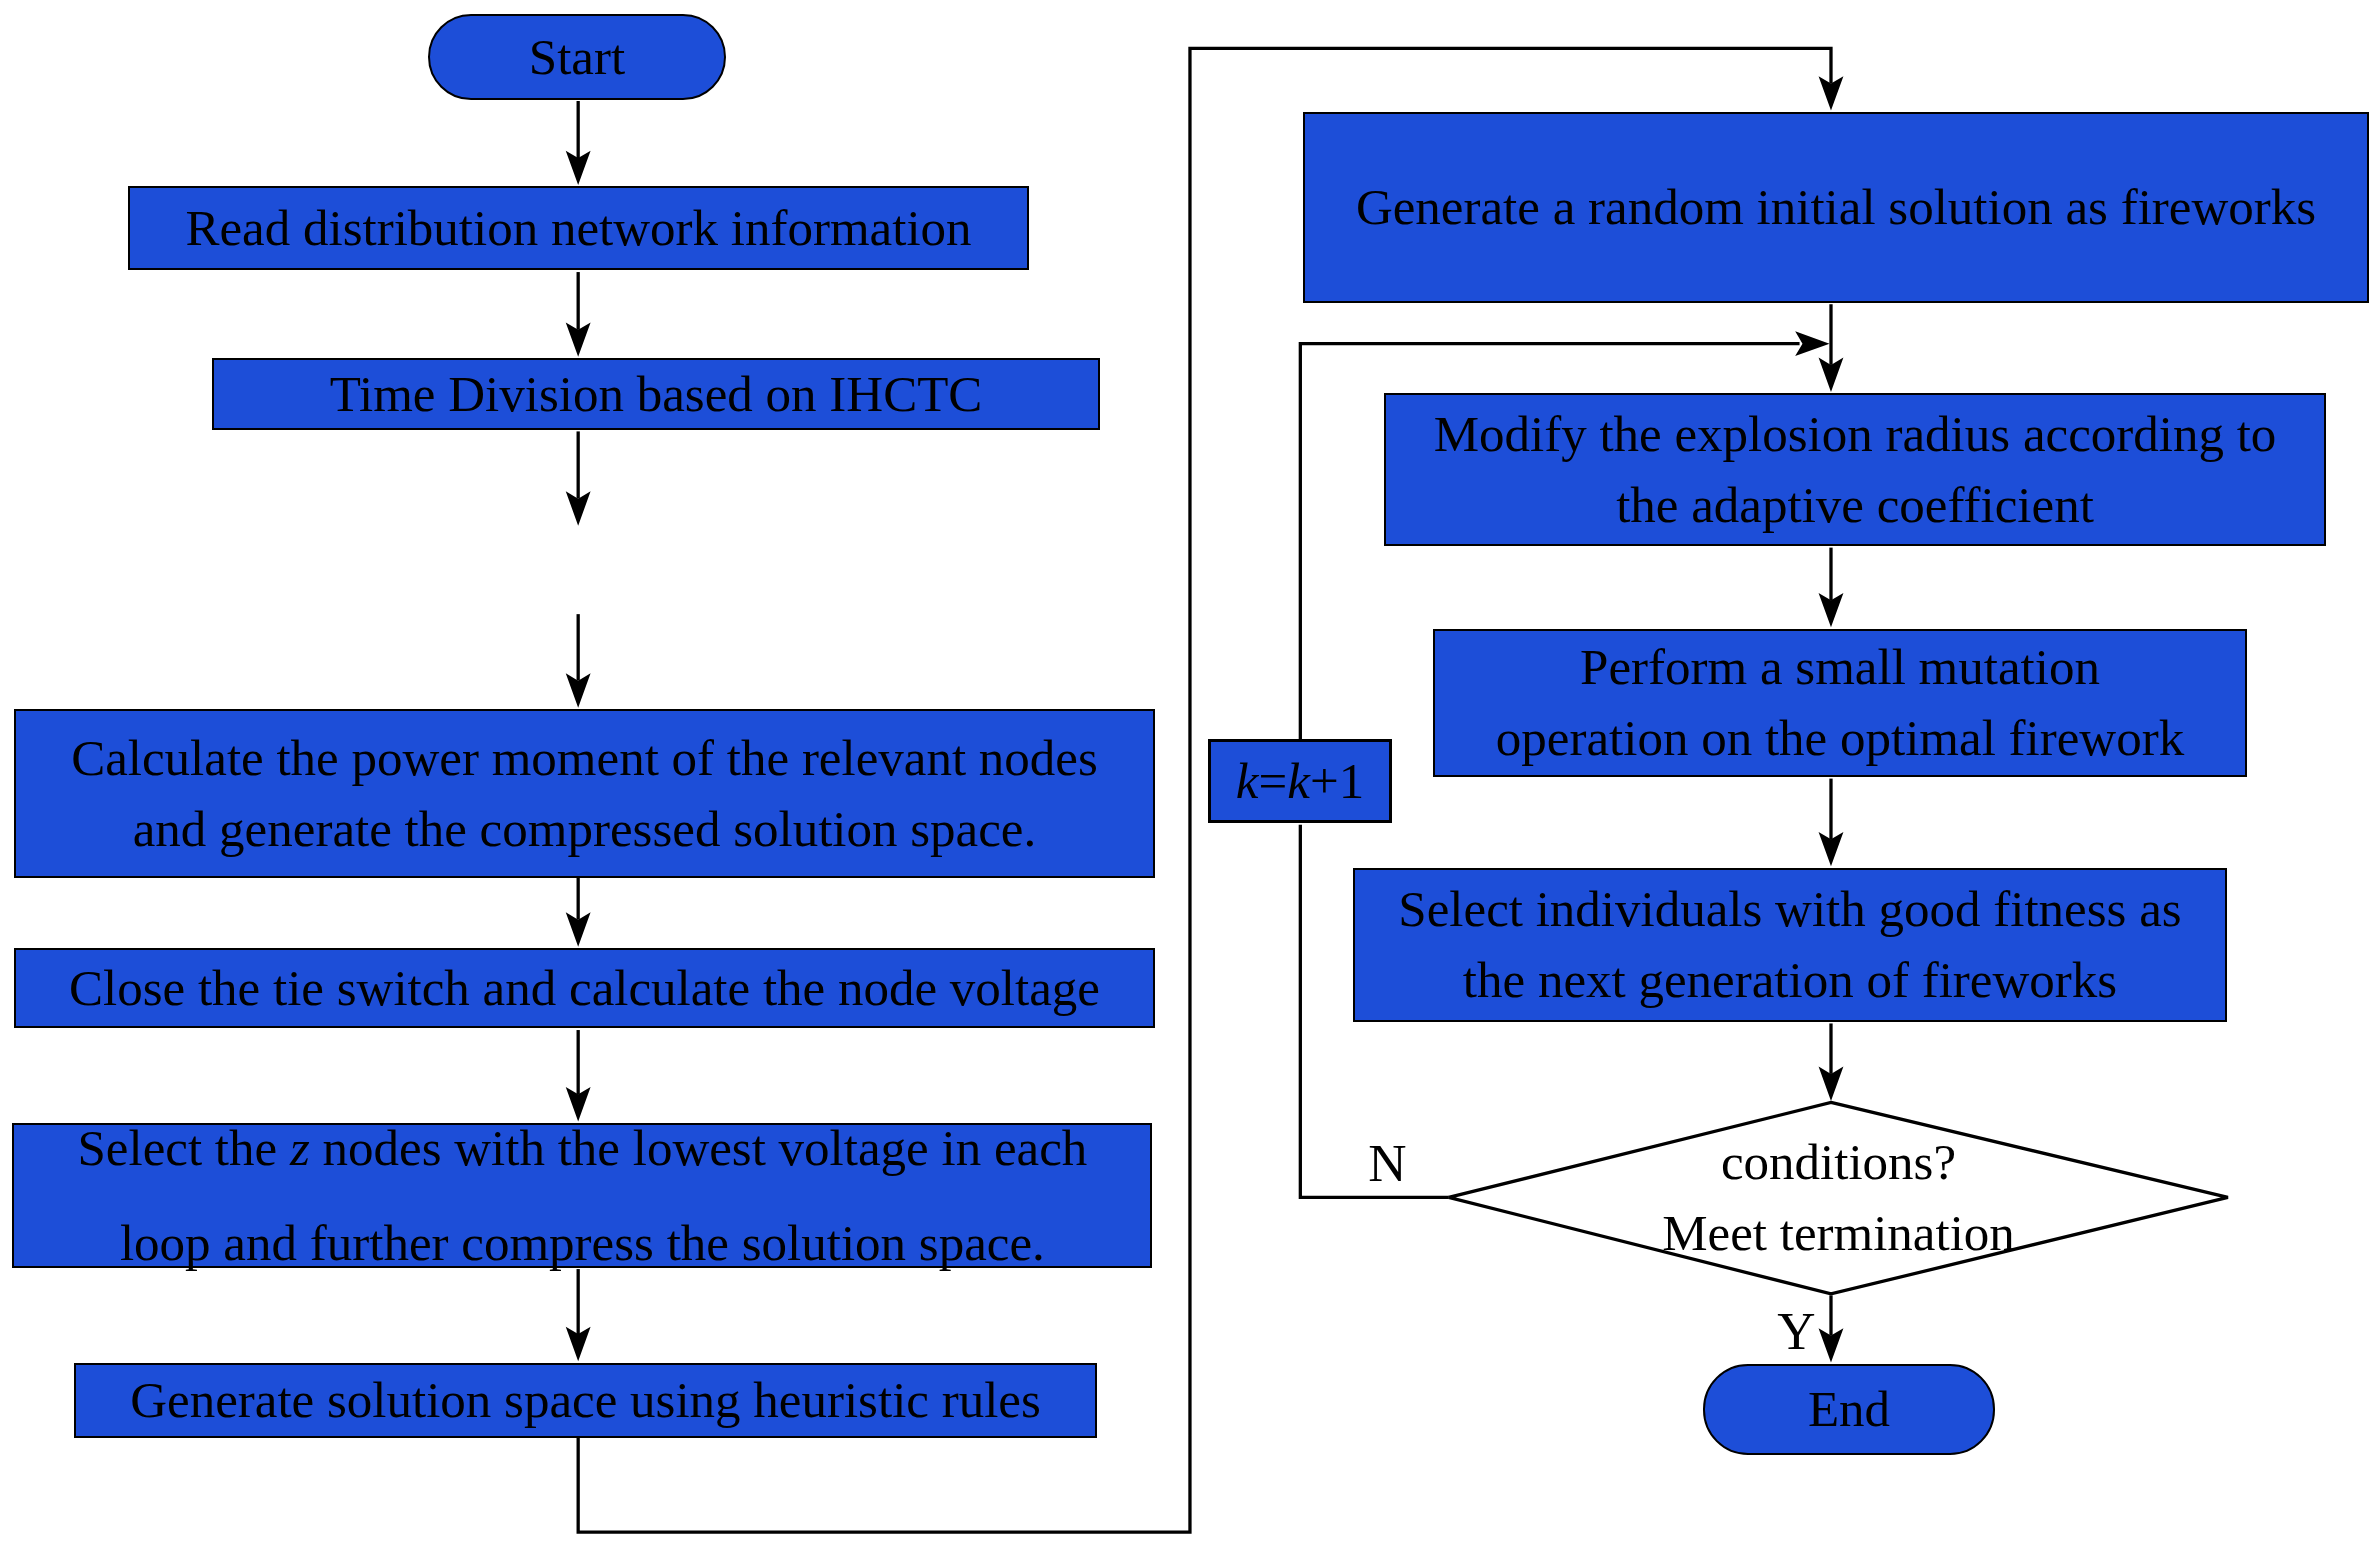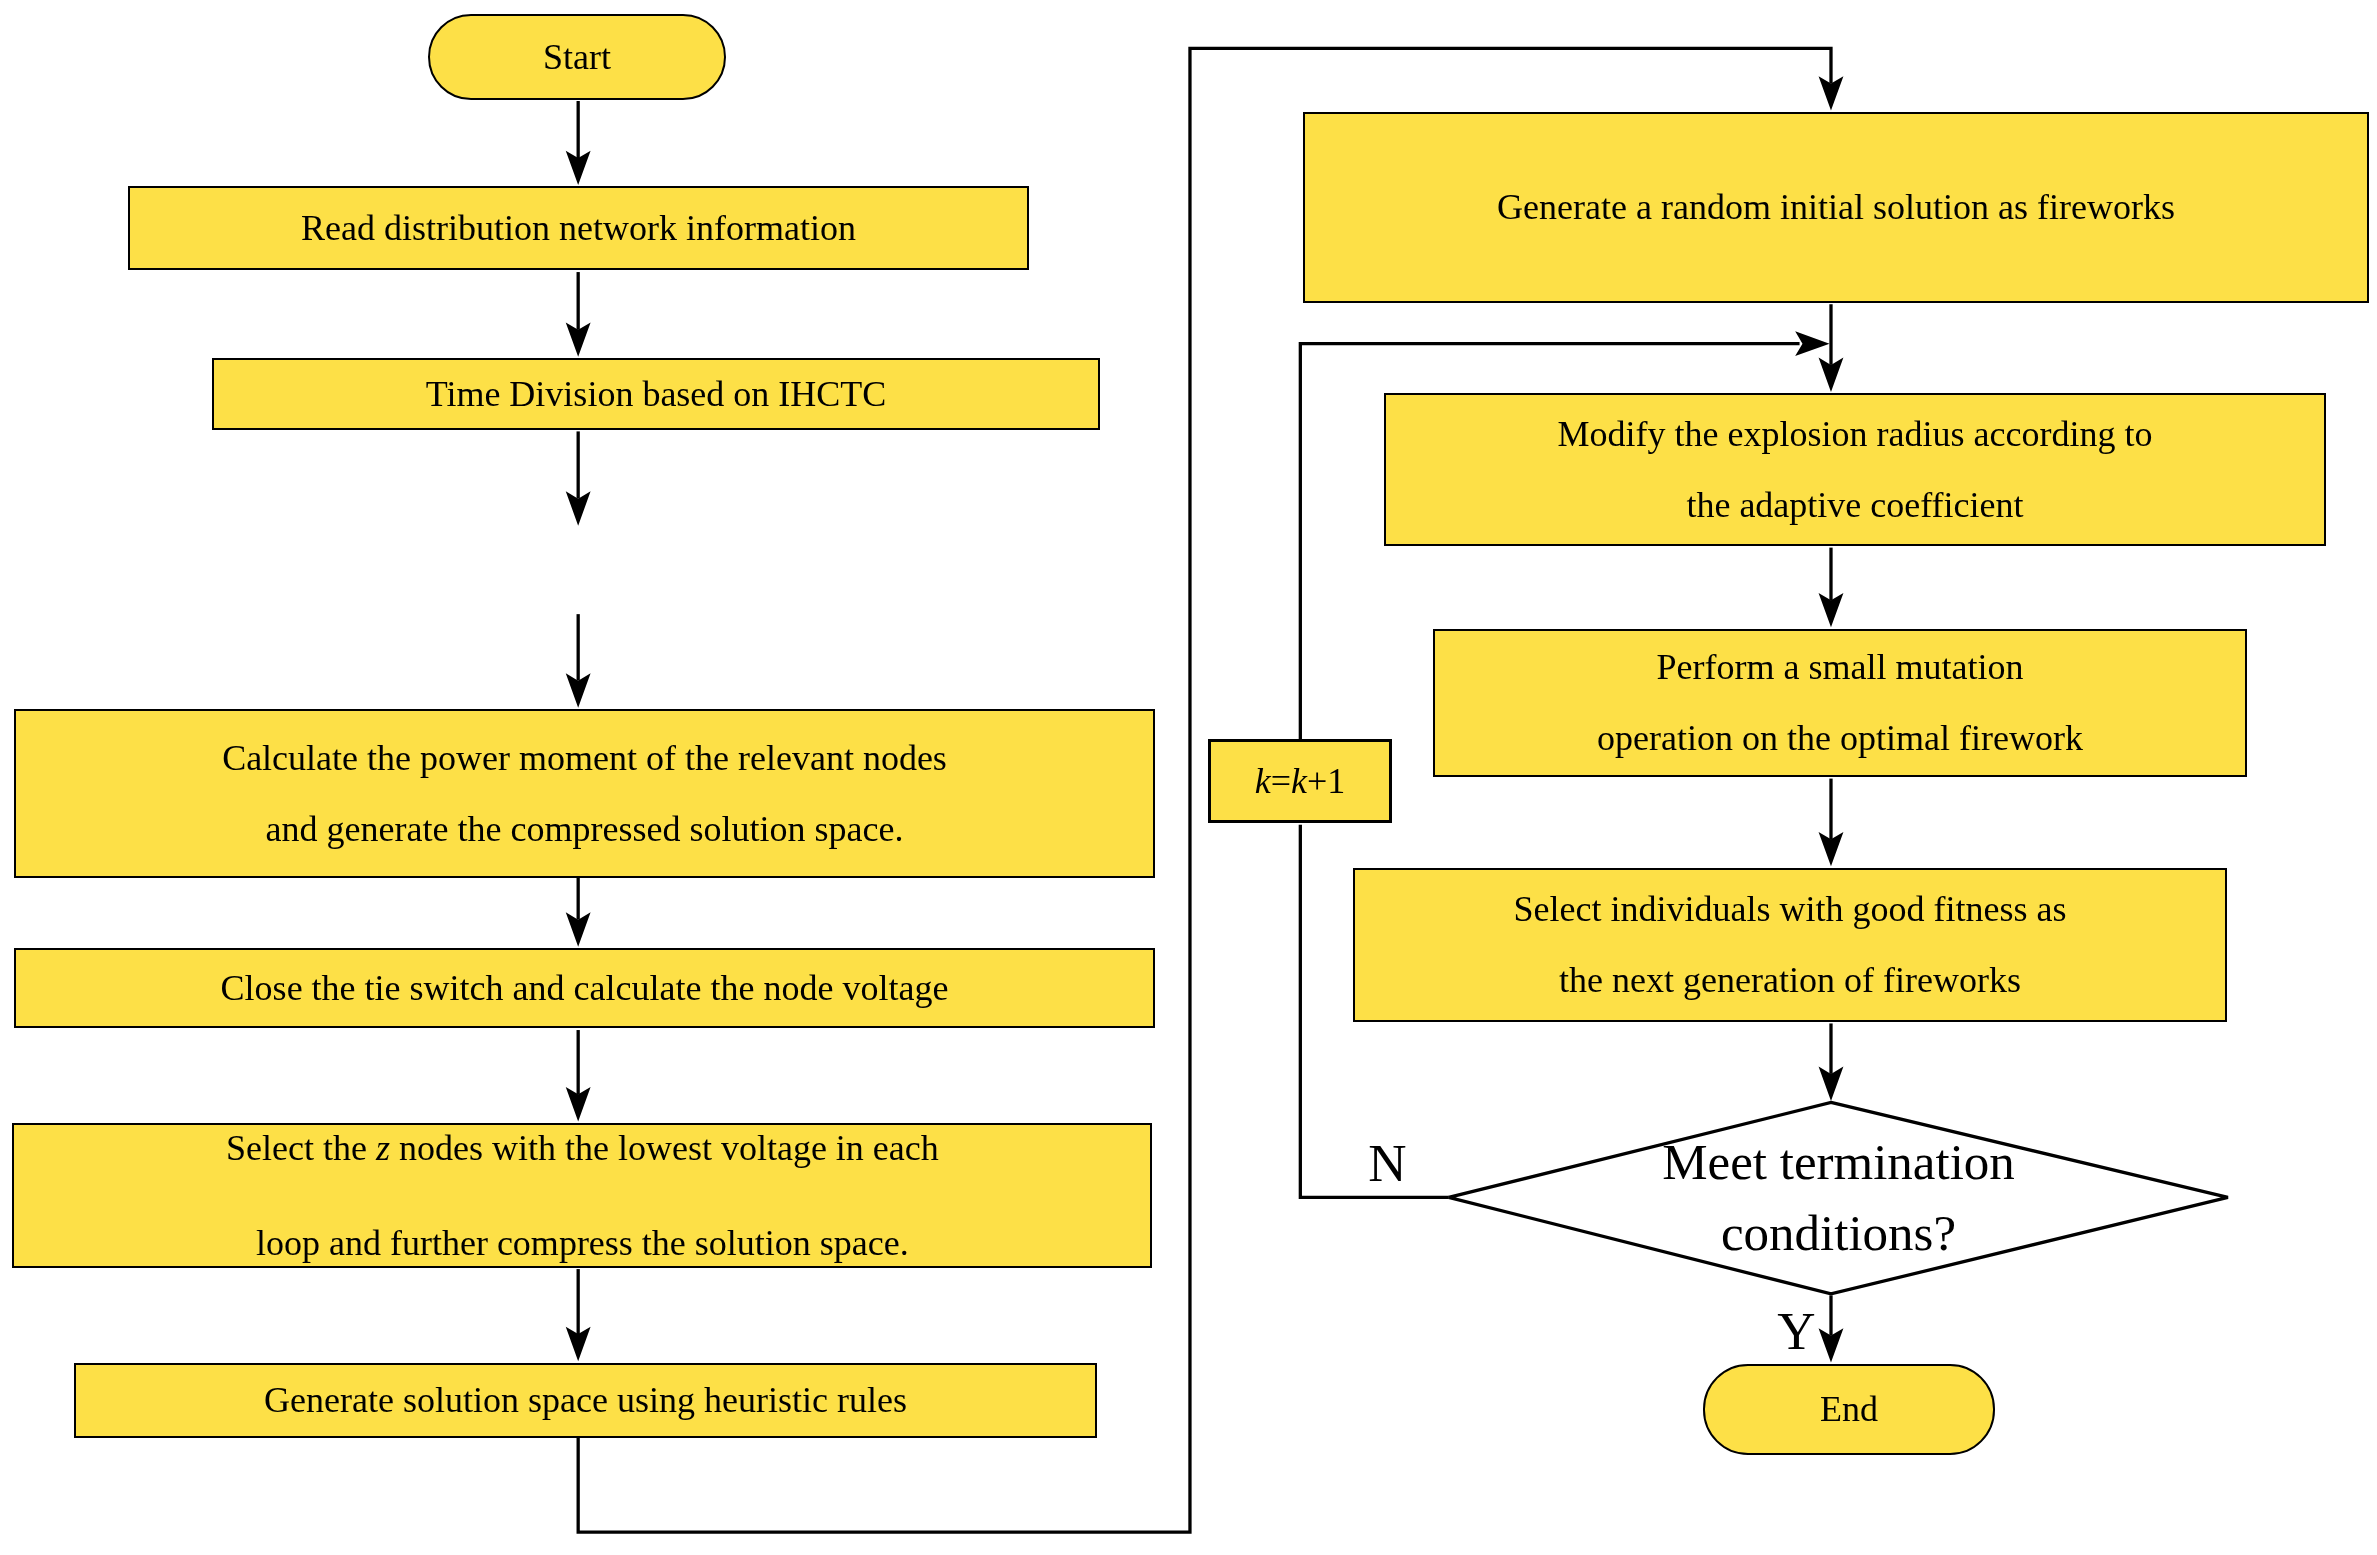--- a/index.html
+++ b/index.html
@@ -19,27 +19,27 @@
   #wires {
     position: absolute;
     left: 0; top: 0;
     width: 2377px;
     height: 1555px;
   }
   .node {
     position: absolute;
     box-sizing: border-box;
     border: 2.9px solid #000000;
-    background: #fde047;
+    background: #1d4ed8;
     display: flex;
     flex-direction: column;
     align-items: center;
     justify-content: center;
     text-align: center;
-    font-size: 36px;
+    font-size: 51px;
     line-height: 71px;
     white-space: nowrap;
   }
   .node .ln { display: block; }
   .terminator {
     border-radius: 45px;
   }
   .naked {
     position: absolute;
     border: none;
@@ -159,22 +159,22 @@
   <div class="node" style="left:1353px; top:868px; width:874px; height:154px;">
     <span class="ln">Select individuals with good fitness as</span>
     <span class="ln">the next generation of fireworks</span>
   </div>
 
   <div class="node" style="left:1208px; top:739px; width:184px; height:84px; border-width:3.7px;">
     <span class="ln"><i>k</i><span>=</span><i>k</i><span>+1</span></span>
   </div>
 
   <div class="naked" style="left:1473px; top:1125px; width:731px; height:146px;">
+    <span class="ln">conditions?</span>
     <span class="ln">Meet termination</span>
-    <span class="ln">conditions?</span>
   </div>
 
   <div class="naked branch-label" style="left:1351px; top:1130px; width:73px; height:66px;">
     <span class="ln">N</span>
   </div>
 
   <div class="naked branch-label" style="left:1760px; top:1298px; width:73px; height:66px;">
     <span class="ln">Y</span>
   </div>
 

